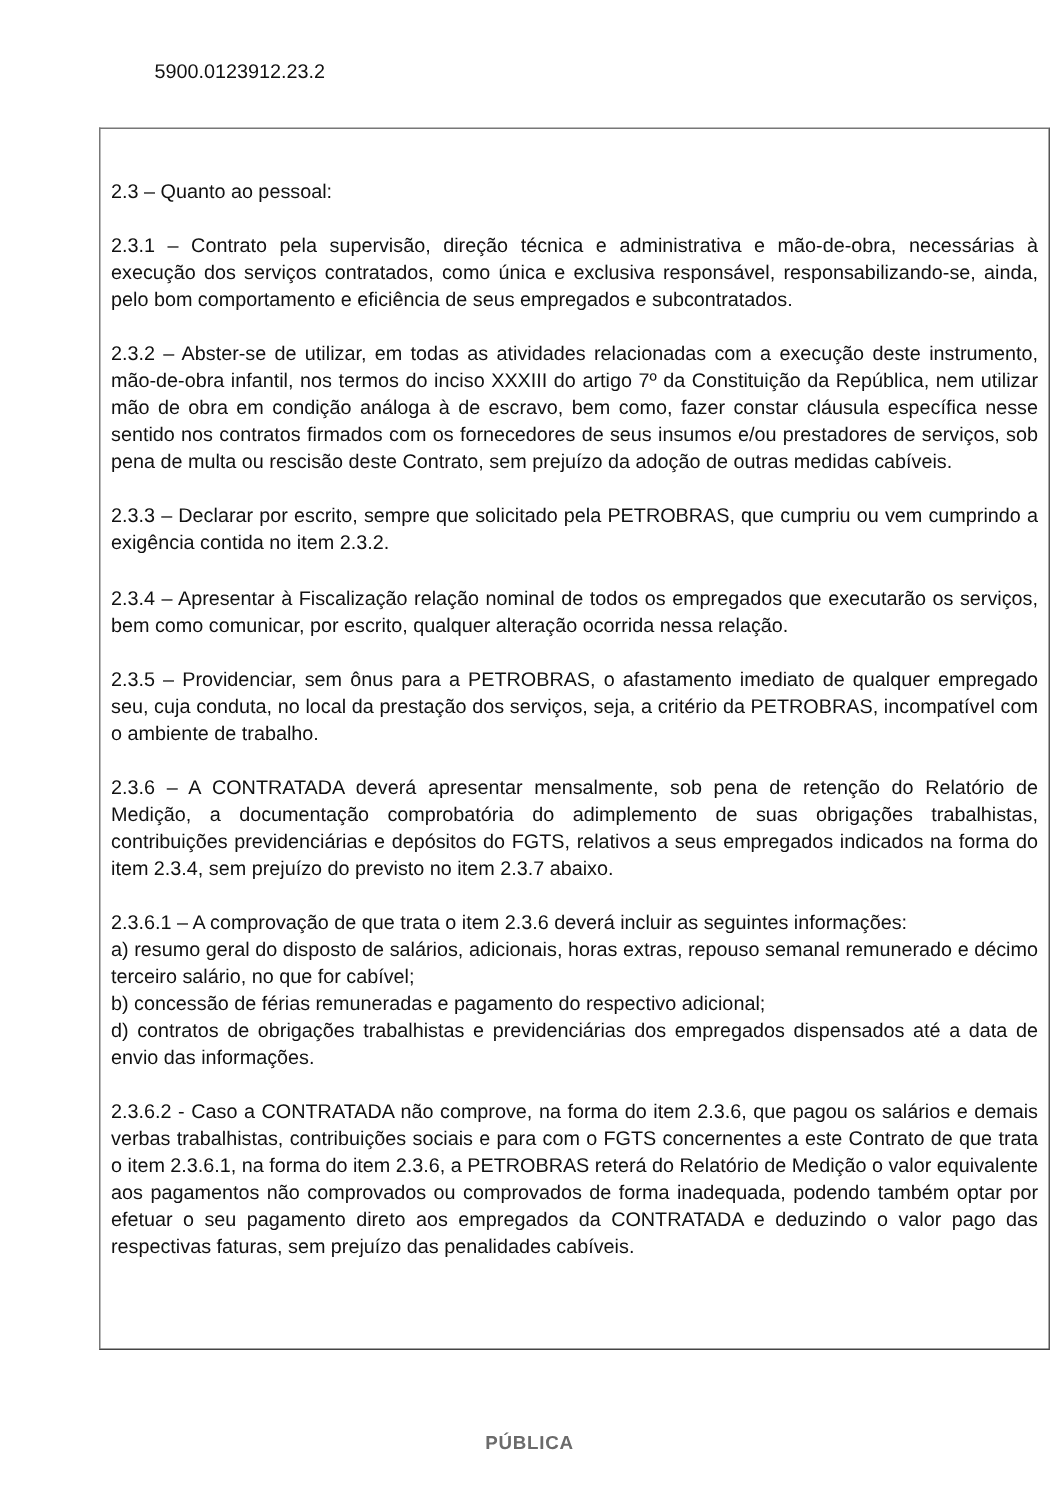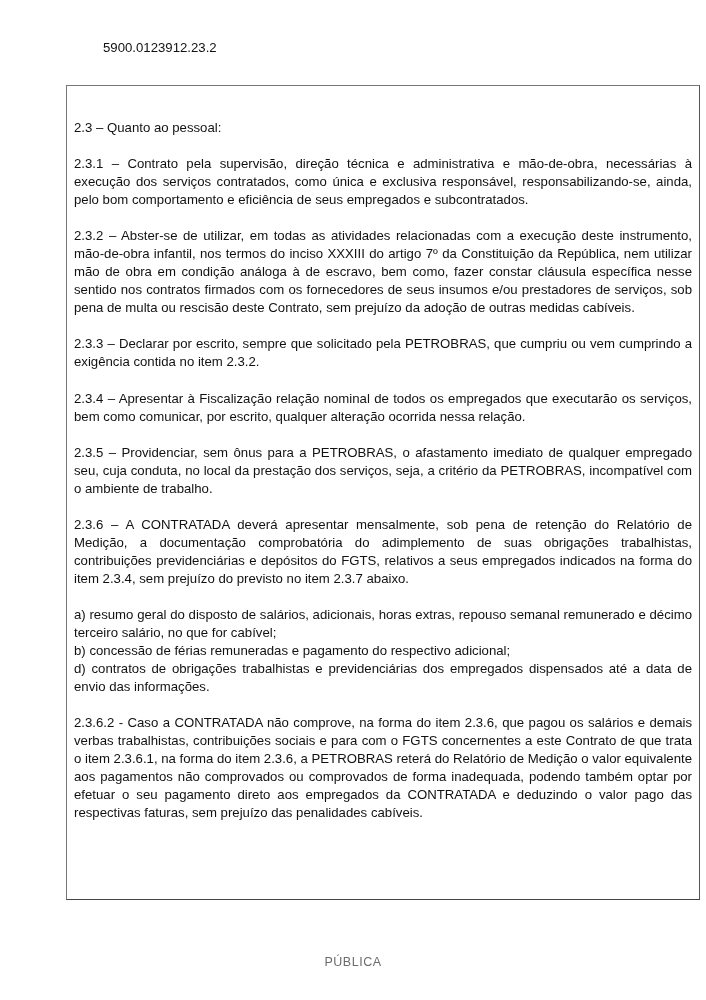--- a/index.html
+++ b/index.html
@@ -7,37 +7,38 @@
          font-family: "Liberation Sans", sans-serif; color: #111111; }
   .doc-id { position: absolute; left: 103px; top: 40px; font-size: 13.2px; }
   .box { position: absolute; left: 49px; top: 85px; width: 634px; height: 815px;
          border: 1px solid #777777; border-bottom-color: #444; border-right-color: #555;
          box-sizing: border-box; overflow: hidden; margin-left: 17px; }
   .content { position: absolute; left: 7px; right: 7px; top: 33px;
              font-size: 13.2px; line-height: 18.05px; text-align: justify; }
   .para { margin: 0 0 18px 0; }
   .para .line { display: block; }
   .footer { position: absolute; left: 0; right: 0; top: 955px; text-align: center;
-            font-weight: normal; font-size: 12.5px; color: #6b6b6b; letter-spacing: 0.5px; }
+            font-weight: bold; font-size: 12.5px; color: #6b6b6b; letter-spacing: 0.5px; }
 </style>
 </head>
 <body>
 
 <div class="doc-id">5900.0123912.23.2</div>
 
 <div class="box">
   <div class="content">
     <p class="para">2.3 – Quanto ao pessoal:</p>
     <p class="para">2.3.1 – Contrato pela supervisão, direção técnica e administrativa e mão-de-obra, necessárias à execução dos serviços contratados, como única e exclusiva responsável, responsabilizando-se, ainda, pelo bom comportamento e eficiência de seus empregados e subcontratados.</p>
     <p class="para">2.3.2 – Abster-se de utilizar, em todas as atividades relacionadas com a execução deste instrumento, mão-de-obra infantil, nos termos do inciso XXXIII do artigo 7º da Constituição da República, nem utilizar mão de obra em condição análoga à de escravo, bem como, fazer constar cláusula específica nesse sentido nos contratos firmados com os fornecedores de seus insumos e/ou prestadores de serviços, sob pena de multa ou rescisão deste Contrato, sem prejuízo da adoção de outras medidas cabíveis.</p>
     <p class="para">2.3.3 – Declarar por escrito, sempre que solicitado pela PETROBRAS, que cumpriu ou vem cumprindo a exigência contida no item 2.3.2.</p>
     <p class="para">2.3.4 – Apresentar à Fiscalização relação nominal de todos os empregados que executarão os serviços, bem como comunicar, por escrito, qualquer alteração ocorrida nessa relação.</p>
     <p class="para">2.3.5 – Providenciar, sem ônus para a PETROBRAS, o afastamento imediato de qualquer empregado seu, cuja conduta, no local da prestação dos serviços, seja, a critério da PETROBRAS, incompatível com o ambiente de trabalho.</p>
     <p class="para">2.3.6 – A CONTRATADA deverá apresentar  mensalmente, sob pena de retenção do Relatório de Medição, a documentação comprobatória do adimplemento de suas obrigações trabalhistas, contribuições previdenciárias e depósitos do FGTS, relativos a seus empregados indicados na forma do item 2.3.4, sem prejuízo do previsto no item 2.3.7 abaixo.</p>
     <div class="para">
+      <span class="line">2.3.6.1 – A comprovação de que trata o item 2.3.6 deverá incluir as seguintes informações:</span>
       <span class="line">a) resumo geral do disposto de salários, adicionais, horas extras, repouso semanal remunerado e décimo terceiro salário, no que for cabível;</span>
       <span class="line">b) concessão de férias remuneradas e pagamento do respectivo adicional;</span>
       <span class="line">d) contratos de obrigações trabalhistas e previdenciárias dos empregados dispensados até a data de envio das informações.</span>
     </div>
     <p class="para">2.3.6.2 - Caso a CONTRATADA não comprove, na forma do item 2.3.6, que pagou os salários e demais verbas trabalhistas, contribuições sociais e para com o FGTS concernentes a este Contrato de que trata o item 2.3.6.1, na forma do item 2.3.6, a PETROBRAS reterá do Relatório de Medição o valor equivalente aos pagamentos não comprovados ou comprovados de forma inadequada, podendo também optar por efetuar o seu pagamento direto aos empregados da CONTRATADA e deduzindo o valor pago das respectivas faturas, sem prejuízo das penalidades cabíveis.</p>
 
   </div>
 </div>
 
 <div class="footer">PÚBLICA</div>

